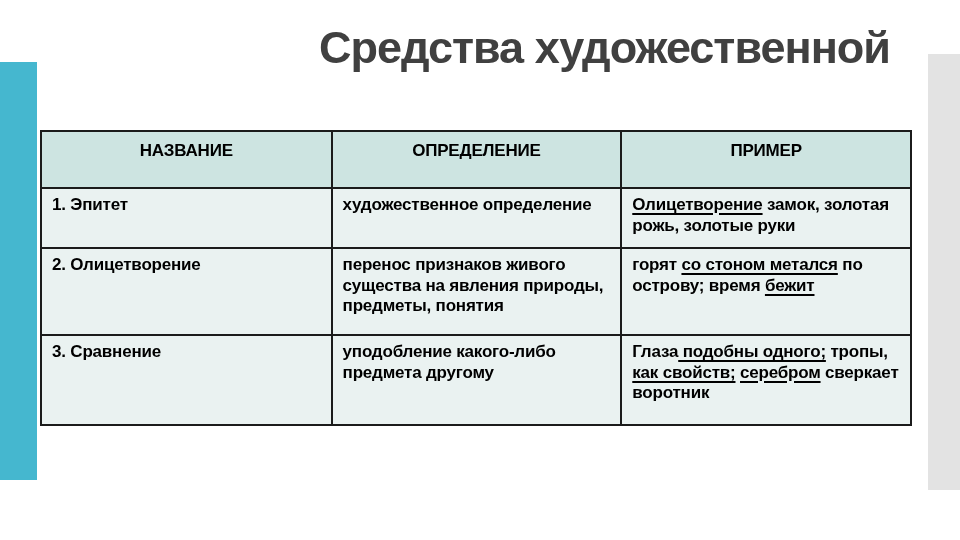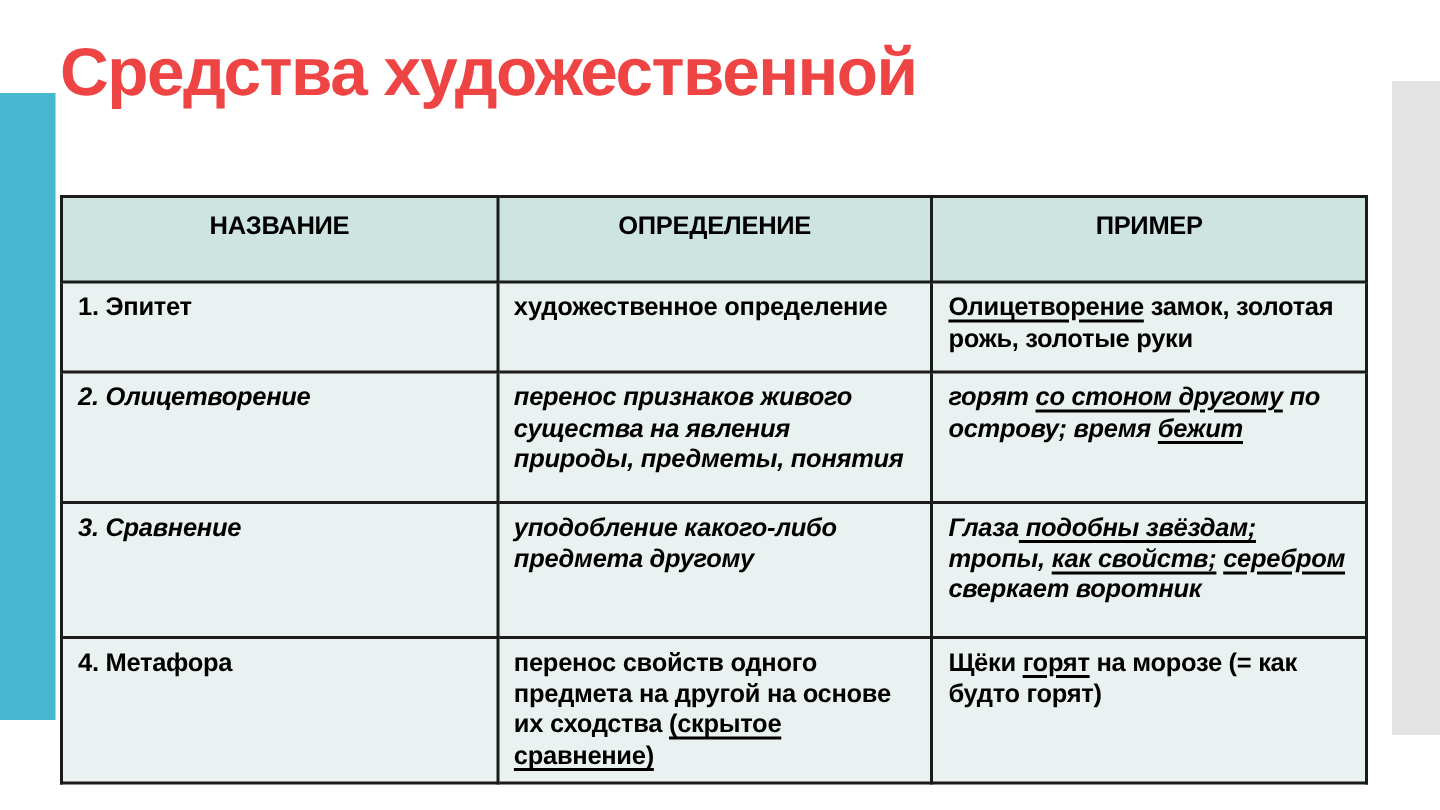--- a/index.html
+++ b/index.html
@@ -19,22 +19,22 @@
   .right-bar {
     position: absolute;
     left: 928px; top: 54px;
     width: 32px; height: 436px;
     background: #e3e3e3;
   }
   .slide-title {
     position: absolute;
     left: 40px; top: 24px;
     width: 850px;
-    text-align: left;
-    color: #ef4444;
+    text-align: right;
+    color: #404040;
     font-weight: bold;
     font-size: 45px;
     line-height: 1.06;
     letter-spacing: -1px;
   }
   table.tropes {
     position: absolute;
     left: 40px; top: 130px;
     width: 872px;
     border-collapse: collapse;
@@ -55,22 +55,22 @@
     height: 40px;
     font-size: 17px;
   }
   table.tropes td {
     background: #eaf2f1;
     text-align: left;
     font-weight: bold;
     line-height: 1.22;
   }
   tr.row-1 td { height: 46px; }
-  tr.row-2 td { height: 73px; font-style: italic; }
-  tr.row-3 td { height: 76px; font-style: italic; }
+  tr.row-2 td { height: 73px; }
+  tr.row-3 td { height: 76px; }
   tr.row-4 td { height: 79px; }
   .u {
     text-decoration: underline;
     text-decoration-thickness: 2px;
     text-underline-offset: 3px;
   }
 </style>
 </head>
 <body>
 
@@ -96,26 +96,21 @@
   </thead>
   <tbody>
     <tr class="row-1">
       <td>1. Эпитет</td>
       <td><span>художественное определение</span></td>
       <td><span class="u">Олицетворение</span><span> замок, золотая рожь, золотые руки</span></td>
     </tr>
     <tr class="row-2">
       <td>2. Олицетворение</td>
       <td><span>перенос признаков живого существа на явления природы, предметы, понятия</span></td>
-      <td><span>горят </span><span class="u">со стоном другому</span><span> по острову; время </span><span class="u">бежит</span></td>
+      <td><span>горят </span><span class="u">со стоном метался</span><span> по острову; время </span><span class="u">бежит</span></td>
     </tr>
     <tr class="row-3">
       <td>3. Сравнение</td>
       <td><span>уподобление какого-либо предмета другому</span></td>
-      <td><span>Глаза</span><span class="u"> подобны звёздам;</span><span> тропы, </span><span class="u">как свойств;</span><span> </span><span class="u">серебром</span><span> сверкает воротник</span></td>
-    </tr>
-    <tr class="row-4">
-      <td>4. Метафора</td>
-      <td><span>перенос свойств одного предмета на другой на основе их сходства </span><span class="u">(скрытое сравнение)</span></td>
-      <td><span>Щёки </span><span class="u">горят</span><span> на морозе (= как будто горят)</span></td>
+      <td><span>Глаза</span><span class="u"> подобны одного;</span><span> тропы, </span><span class="u">как свойств;</span><span> </span><span class="u">серебром</span><span> сверкает воротник</span></td>
     </tr>
   </tbody>
 </table>
 
 </body></html>

